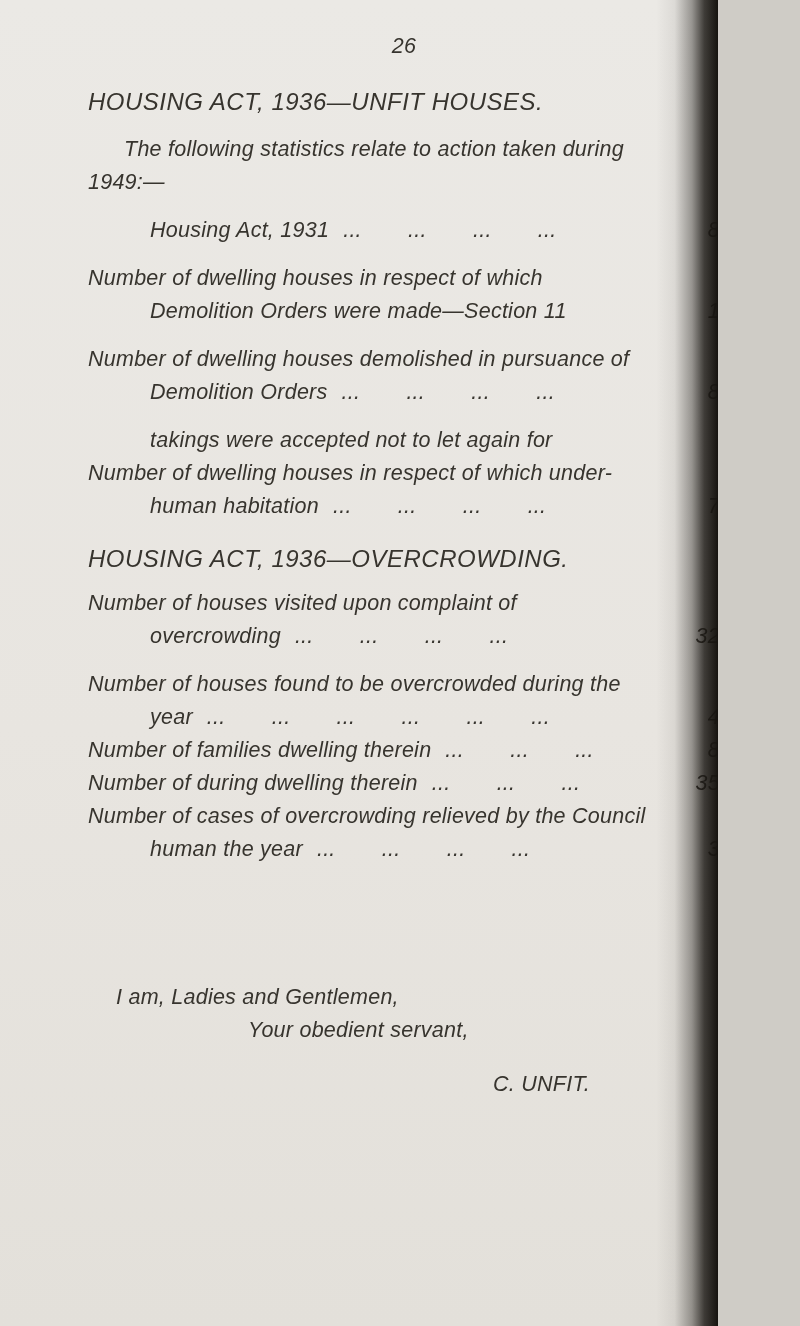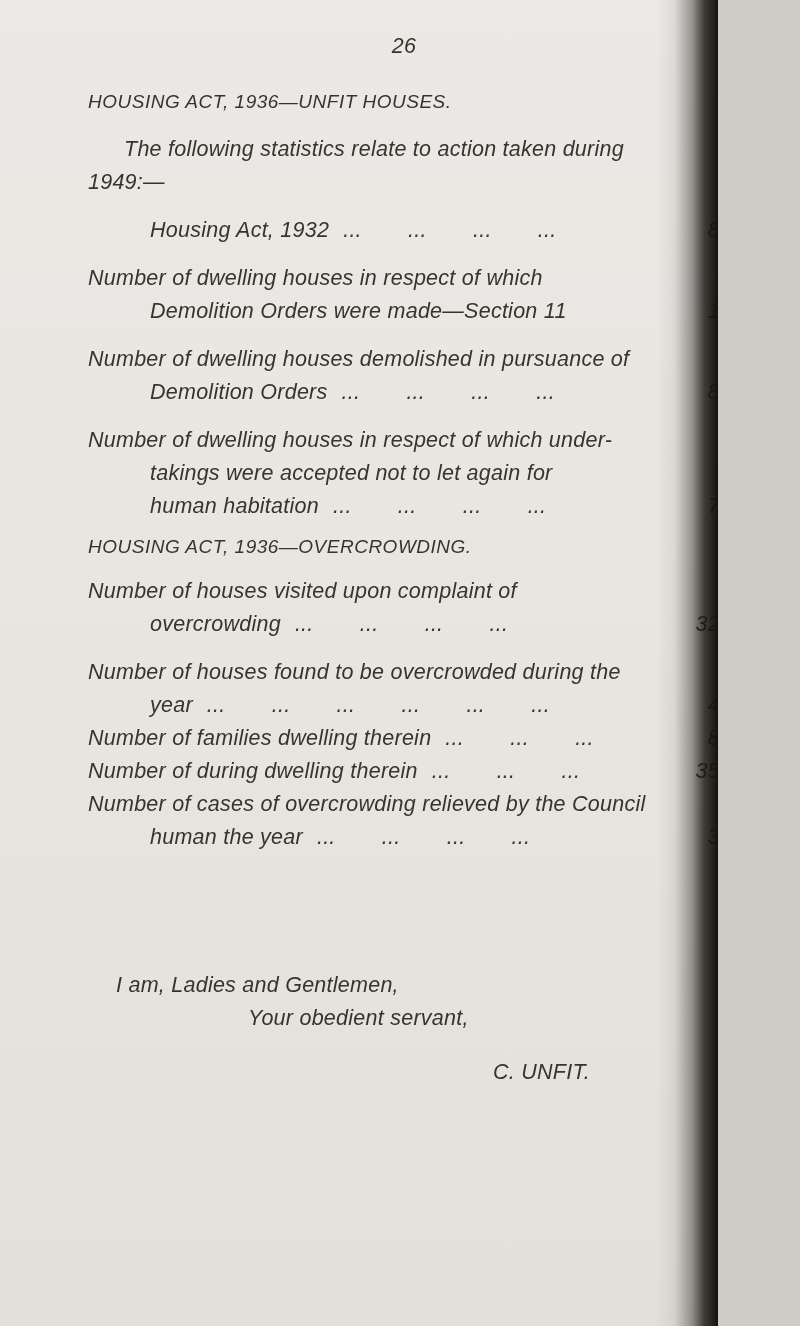--- a/index.html
+++ b/index.html
@@ -24,36 +24,36 @@
       rgba(25,22,18,0.40) 58%,
       rgba(25,22,18,0.82) 78%,
       #16130f 100%);
     pointer-events:none;
   }
   .page {
     position:absolute; left:88px; top:30px; width:632px;
     font-size:21.5px; line-height:33px; letter-spacing:0.25px;
   }
   .page-number { text-align:center; margin-bottom:22px; }
-  .heading { font-size:19px; font-weight:400; letter-spacing:0.5px; }
+  .heading { font-size:24px; font-weight:400; letter-spacing:0.5px; }
   .intro { margin-top:15px; }
   .intro .l1 { display:block; text-indent:36px; }
   .intro .l2 { display:block; }
   .item { margin-top:15px; }
   .item.tight { margin-top:0; }
   .mt12 { margin-top:12px; }
   .line { white-space:nowrap; }
   .cont { padding-left:62px; }
   .final { display:flex; align-items:baseline; }
   .dots {
     flex:1; margin-left:14px; word-spacing:40px;
     white-space:nowrap; overflow:hidden;
   }
   .value { margin-left:12px; }
-  .section-2 { margin-top:7px; }
+  .section-2 { margin-top:19px; }
   .closing { margin-top:115px; }
   .salutation { padding-left:28px; }
   .valediction { padding-left:160px; }
   .signature { padding-left:405px; margin-top:21px; }
 </style>
 </head>
 <body>
 
 <div class="scan">
   <div class="page">
@@ -63,21 +63,21 @@
     <div class="section">
       <h2 class="heading">HOUSING ACT, 1936—UNFIT HOUSES.</h2>
 
       <div class="intro">
         <span class="l1">The following statistics relate to action taken during</span>
         <span class="l2">1949:—</span>
       </div>
 
       <div class="item">
         <div class="line cont final">
-          <span class="txt">Housing Act, 1932</span>
+          <span class="txt">Housing Act, 1931</span>
           <span class="dots">... ... ... ...</span>
           <span class="value">8</span>
         </div>
       </div>
 
       <div class="item">
         <div class="line">Number of dwelling houses in respect of which</div>
         <div class="line cont final">
           <span class="txt">Demolition Orders were made—Section 11</span>
           <span class="dots"></span>
@@ -88,22 +88,22 @@
       <div class="item">
         <div class="line">Number of dwelling houses demolished in pursuance of</div>
         <div class="line cont final">
           <span class="txt">Demolition Orders</span>
           <span class="dots">... ... ... ...</span>
           <span class="value">8</span>
         </div>
       </div>
 
       <div class="item">
+        <div class="line cont">takings were accepted not to let again for</div>
         <div class="line">Number of dwelling houses in respect of which under-</div>
-        <div class="line cont">takings were accepted not to let again for</div>
         <div class="line cont final">
           <span class="txt">human habitation</span>
           <span class="dots">... ... ... ...</span>
           <span class="value">7</span>
         </div>
       </div>
     </div>
 
     <div class="section section-2">
       <h2 class="heading">HOUSING ACT, 1936—OVERCROWDING.</h2>

